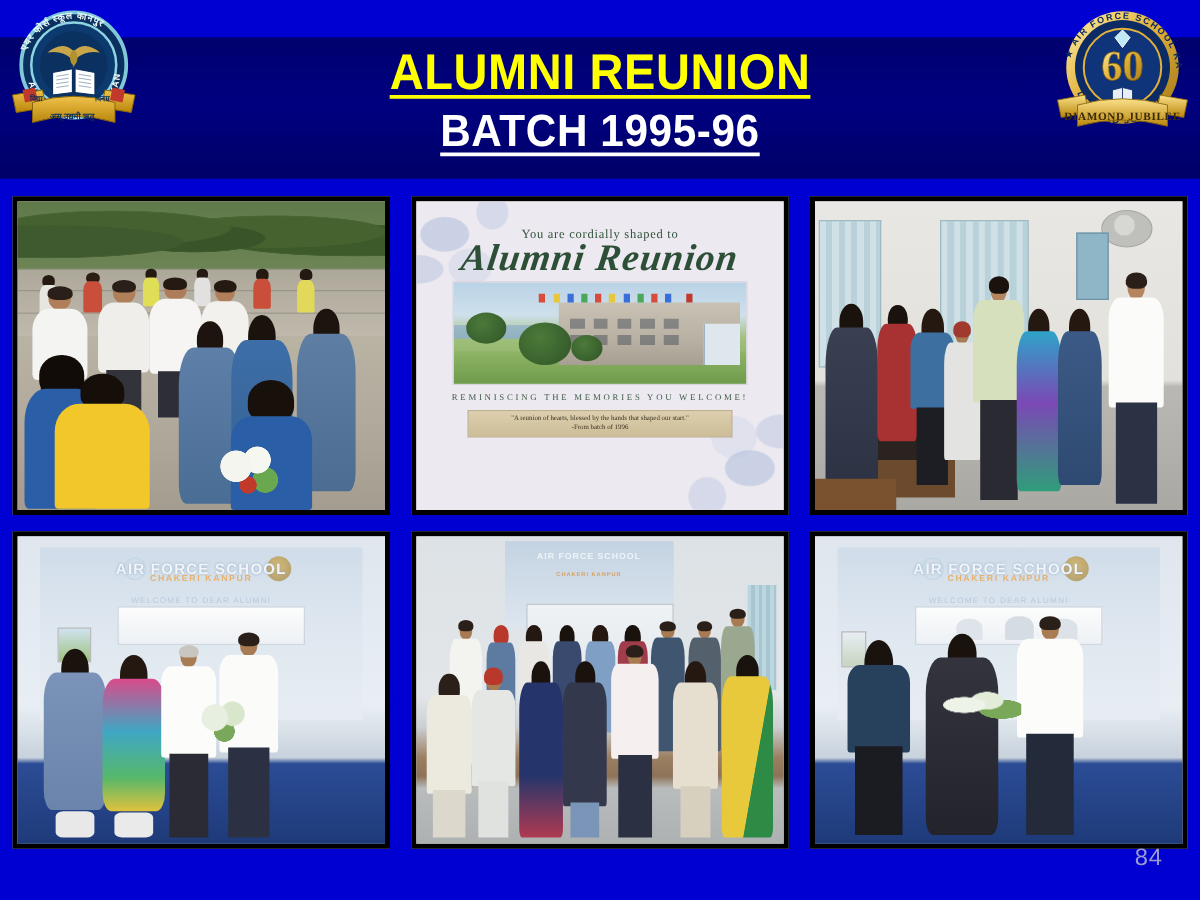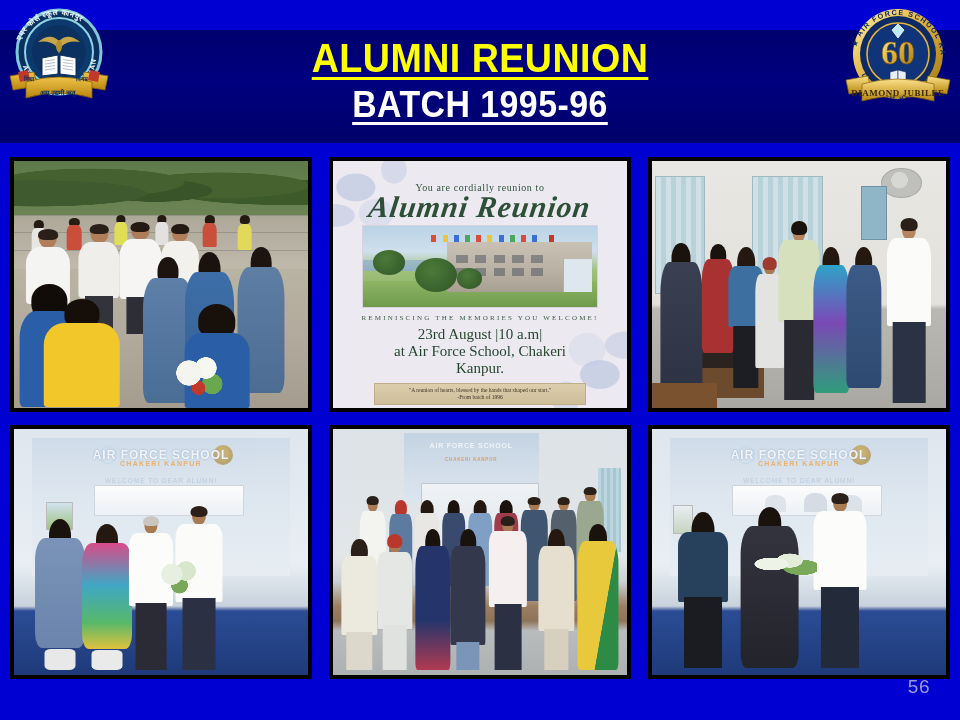--- a/index.html
+++ b/index.html
@@ -585,21 +585,21 @@
                       radial-gradient(circle at 74% 62%, #6aa84f 0 20%, transparent 21%);"></div>
       </div>
     </div>
 
     <div class="photo-frame">
       <div class="photo-inner">
         <div class="invite">
           <div class="invite-floral-tl"></div>
           <div class="invite-floral-br"></div>
 
-          <div class="inv-line1">You are cordially reunion to</div>
+          <div class="inv-line1">You are cordially shaped to</div>
           <div class="inv-script">Alumni Reunion</div>
 
           <div class="inv-photo">
             <div class="inv-water"></div>
             <div class="inv-grass"></div>
             <div class="inv-building">
               <div class="inv-bldg-win" style="left:6%;top:26%;width:8%;height:16%"></div>
               <div class="inv-bldg-win" style="left:19%;top:26%;width:8%;height:16%"></div>
               <div class="inv-bldg-win" style="left:32%;top:26%;width:8%;height:16%"></div>
               <div class="inv-bldg-win" style="left:45%;top:26%;width:8%;height:16%"></div>
@@ -624,25 +624,20 @@
               <div class="inv-flag" style="left:74%;background:#3a6fd9;"></div>
               <div class="inv-flag" style="left:86%;background:#c0392b;"></div>
             </div>
             <div class="inv-tree" style="left:22%;top:40%;width:18%;height:42%;"></div>
             <div class="inv-tree" style="left:4%;top:30%;width:14%;height:30%;"></div>
             <div class="inv-tree" style="left:40%;top:52%;width:11%;height:26%;"></div>
           </div>
 
           <div class="inv-remin">REMINISCING THE MEMORIES YOU WELCOME!</div>
 
-          <div class="inv-when">
-            <span>23rd August |10 a.m|</span><br>
-            <span>at Air Force School, Chakeri</span><br>
-            <span>Kanpur.</span>
-          </div>
 
           <div class="inv-quote">
             <span class="inv-quote-t">"A reunion of hearts, blessed by the hands that shaped our start."</span>
             <span class="inv-quote-t">-From batch of 1996</span>
           </div>
         </div>
       </div>
     </div>
 
     <div class="photo-frame">
@@ -896,15 +891,15 @@
         <div style="position:absolute;left:34%;bottom:38%;width:22%;height:14%;
                     background:
                       radial-gradient(ellipse at 30% 50%, #eef3e8 0 26%, transparent 27%),
                       radial-gradient(ellipse at 58% 40%, #e2ecd9 0 24%, transparent 25%),
                       radial-gradient(ellipse at 76% 60%, #79a858 0 26%, transparent 27%);"></div>
       </div>
     </div>
 
   </div>
 
-  <div class="page-no">56</div>
+  <div class="page-no">84</div>
 
 </div>
 
 </body></html>

